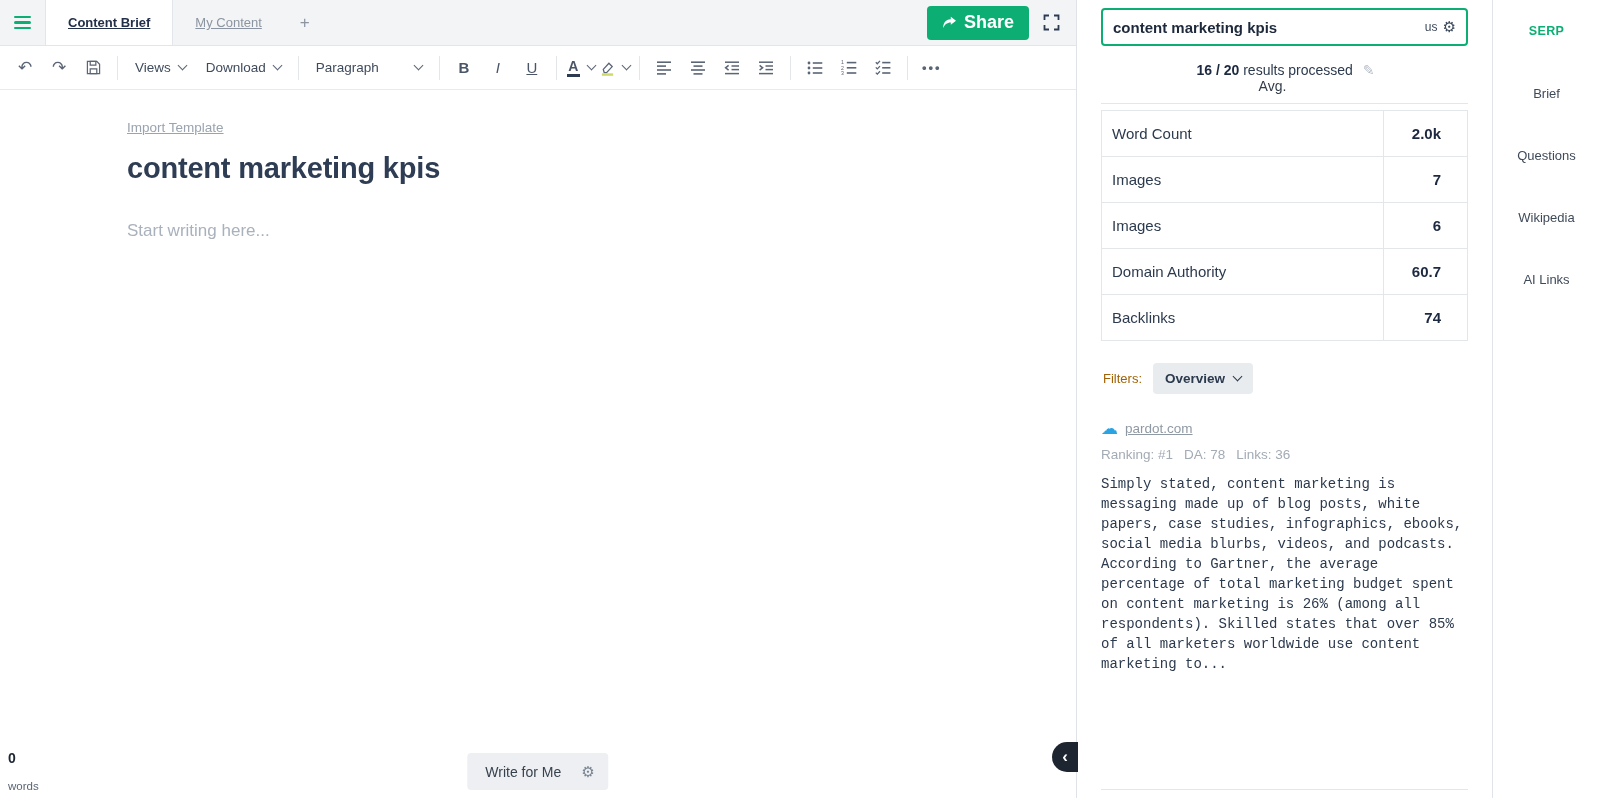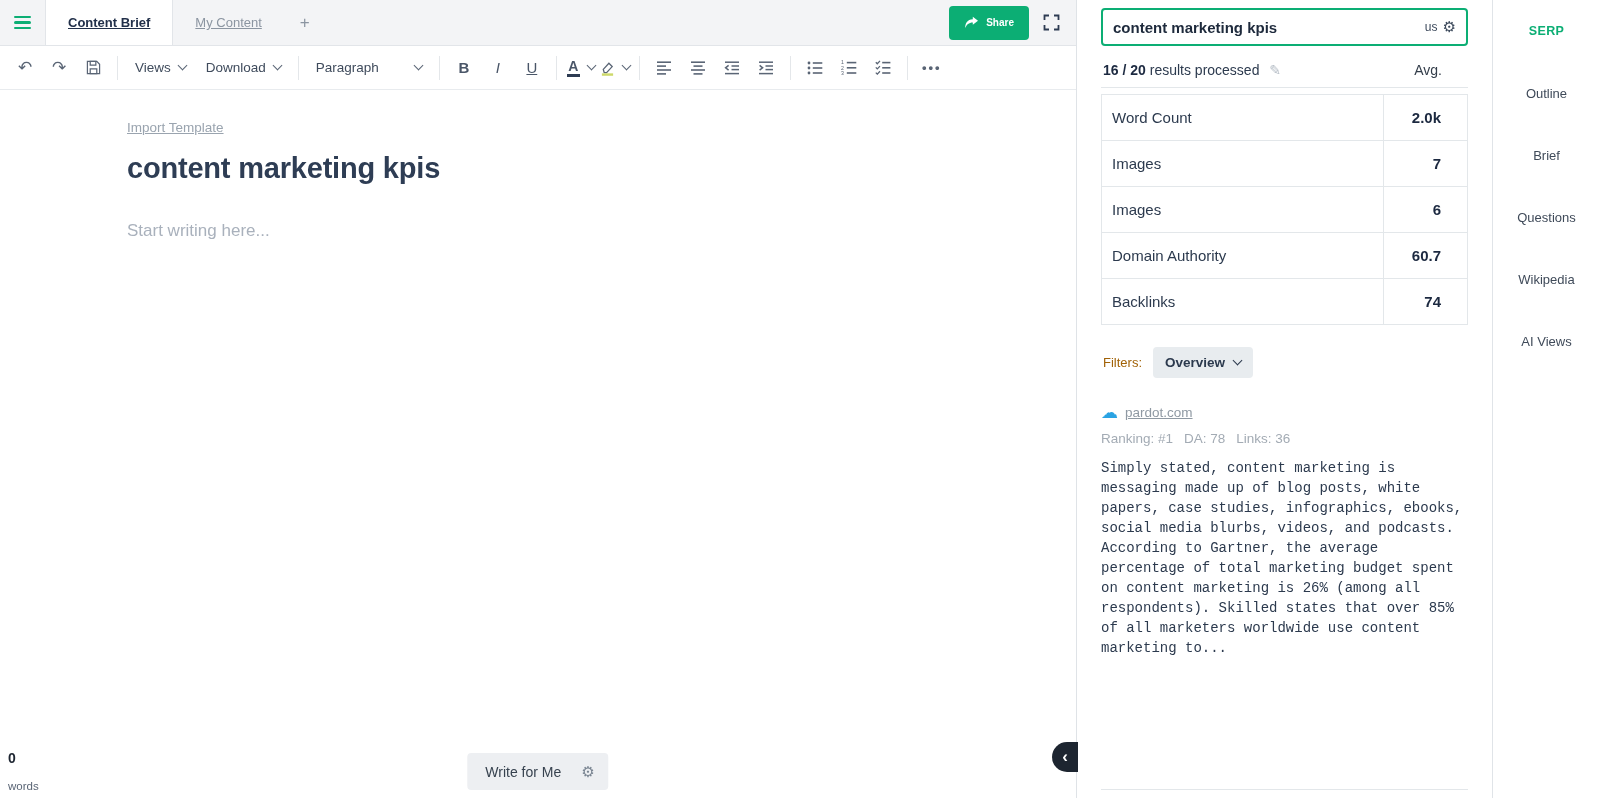--- a/index.html
+++ b/index.html
@@ -10,21 +10,21 @@
   
   .editor-col { width: 1076px; height: 798px; position: relative; display: flex; flex-direction: column; background: #fff; }
 
   .tabbar { height: 46px; background: #f3f4f6; border-bottom: 1px solid #e2e5e9; display: flex; align-items: stretch; flex: none; }
   .hamburger { width: 46px; display: flex; flex-direction: column; justify-content: center; align-items: center; gap: 3px; border-right: 1px solid #e2e5e9; cursor: pointer; }
   .hamburger i { display: block; width: 17px; height: 2.5px; background: #0cae74; border-radius: 2px; }
   .tab { display: flex; align-items: center; padding: 0 22px; font-size: 13px; color: #8b95a1; cursor: pointer; text-decoration: underline; }
   .tab.active { background: #fff; color: #22304a; font-weight: 700; border-right: 1px solid #e2e5e9; }
   .tab-add { width: 42px; display: flex; align-items: center; justify-content: center; font-size: 17px; color: #8b95a1; cursor: pointer; }
   .tab-spacer { flex: 1; }
-  .share-btn { display: flex; align-items: center; gap: 7px; align-self: center; height: 34px; padding: 4px 15px; background: #0cae74; border: none; border-radius: 4px; color: #fff; font-weight: 700; font-size: 10px; font-family: "Liberation Sans", sans-serif; cursor: pointer; }
+  .share-btn { display: flex; align-items: center; gap: 7px; align-self: center; height: 34px; padding: 4px 15px; background: #0cae74; border: none; border-radius: 4px; color: #fff; font-weight: 700; font-size: 18px; font-family: "Liberation Sans", sans-serif; cursor: pointer; }
   .fullscreen-btn { align-self: center; margin: 0 16px 0 14px; cursor: pointer; display: flex; }
 
   .toolbar { height: 44px; background: #fff; border-bottom: 1px solid #e8ebee; display: flex; align-items: center; padding: 0 8px; flex: none; color: #5a6575; }
   .tbtn { display: flex; align-items: center; justify-content: center; min-width: 34px; height: 32px; border-radius: 3px; cursor: pointer; color: #5a6575; font-size: 15px; }
   .glyph { font-size: 17px; line-height: 1; }
   .sep { width: 1px; height: 24px; background: #e4e7ea; margin: 0 7px; flex: none; }
   .dd { display: flex; align-items: center; height: 32px; padding: 0 10px; font-size: 13.5px; color: #3f4b5c; border-radius: 3px; cursor: pointer; }
   .dd-wide { width: 126px; justify-content: space-between; }
   .chev { width: 7px; height: 7px; border-right: 1.5px solid #5a6575; border-bottom: 1.5px solid #5a6575; transform: rotate(45deg); margin-left: 8px; margin-top: -4px; flex: none; }
   .b-label { font-weight: 800; font-size: 15px; color: #4a5668; }
@@ -52,21 +52,21 @@
   .collapse-btn span { color: #fff; font-size: 17px; font-weight: 700; line-height: 1; margin-top: -2px; }
 
   
   .serp-col { width: 416px; height: 798px; border-left: 1px solid #dfe3e7; background: #fff; padding: 8px 24px 0 24px; position: relative; }
   .search-box { height: 38px; border: 2px solid #0cae74; border-radius: 4px; display: flex; align-items: center; justify-content: space-between; padding: 0 10px; cursor: text; }
   .search-input { border: none; outline: none; font-family: "Liberation Sans", sans-serif; font-size: 15px; font-weight: 700; color: #1e2a3c; width: 250px; background: transparent; }
   .search-right { display: flex; align-items: center; gap: 5px; }
   .country-label { font-size: 12px; color: #3d4a5c; }
   .search-gear { font-size: 15px; color: #3d4a5c; cursor: pointer; }
 
-  .progress-row { margin-top: 16px; display: flex; align-items: center; justify-content: space-between; font-size: 14px; color: #2c3a4e; padding-left: 2px; }
+  .progress-row { margin-top: 16px; display: flex; align-items: center; justify-content: space-between; font-size: 14px; color: #2c3a4e; padding-left: 2px; flex-direction: column; }
   .progress-count { font-weight: 700; color: #1c2940; }
   .pencil-icon { color: #b3bbc4; font-size: 14px; margin-left: 6px; cursor: pointer; }
   .avg-label { padding-right: 26px; color: #333d4a; }
   .hairline { height: 1px; background: #e3e7ea; margin: 9px 0 6px 0; }
 
   .stats { width: 100%; border-collapse: collapse; }
   .stats td { border: 1px solid #e3e7ea; height: 46px; font-size: 15px; }
   .stats .lbl { padding-left: 10px; color: #2c3a4e; }
   .stats .val { width: 84px; text-align: right; padding-right: 26px; font-weight: 700; color: #1c2940; }
 
@@ -383,29 +383,26 @@
     </div>
 
     <div class="bottom-hairline"></div>
   </div>
 
   <nav class="nav-col">
     <div class="nav-item active">
         <span>SERP</span>
       </div>
     <div class="nav-item">
-        <span>Outline</span>
-      </div>
-    <div class="nav-item">
         <span>Brief</span>
       </div>
     <div class="nav-item">
         <span>Questions</span>
       </div>
     <div class="nav-item">
         <span>Wikipedia</span>
       </div>
     <div class="nav-item">
-        <span>AI Views</span>
+        <span>AI Links</span>
       </div>
   </nav>
 
 </div>
 
 </body></html>

